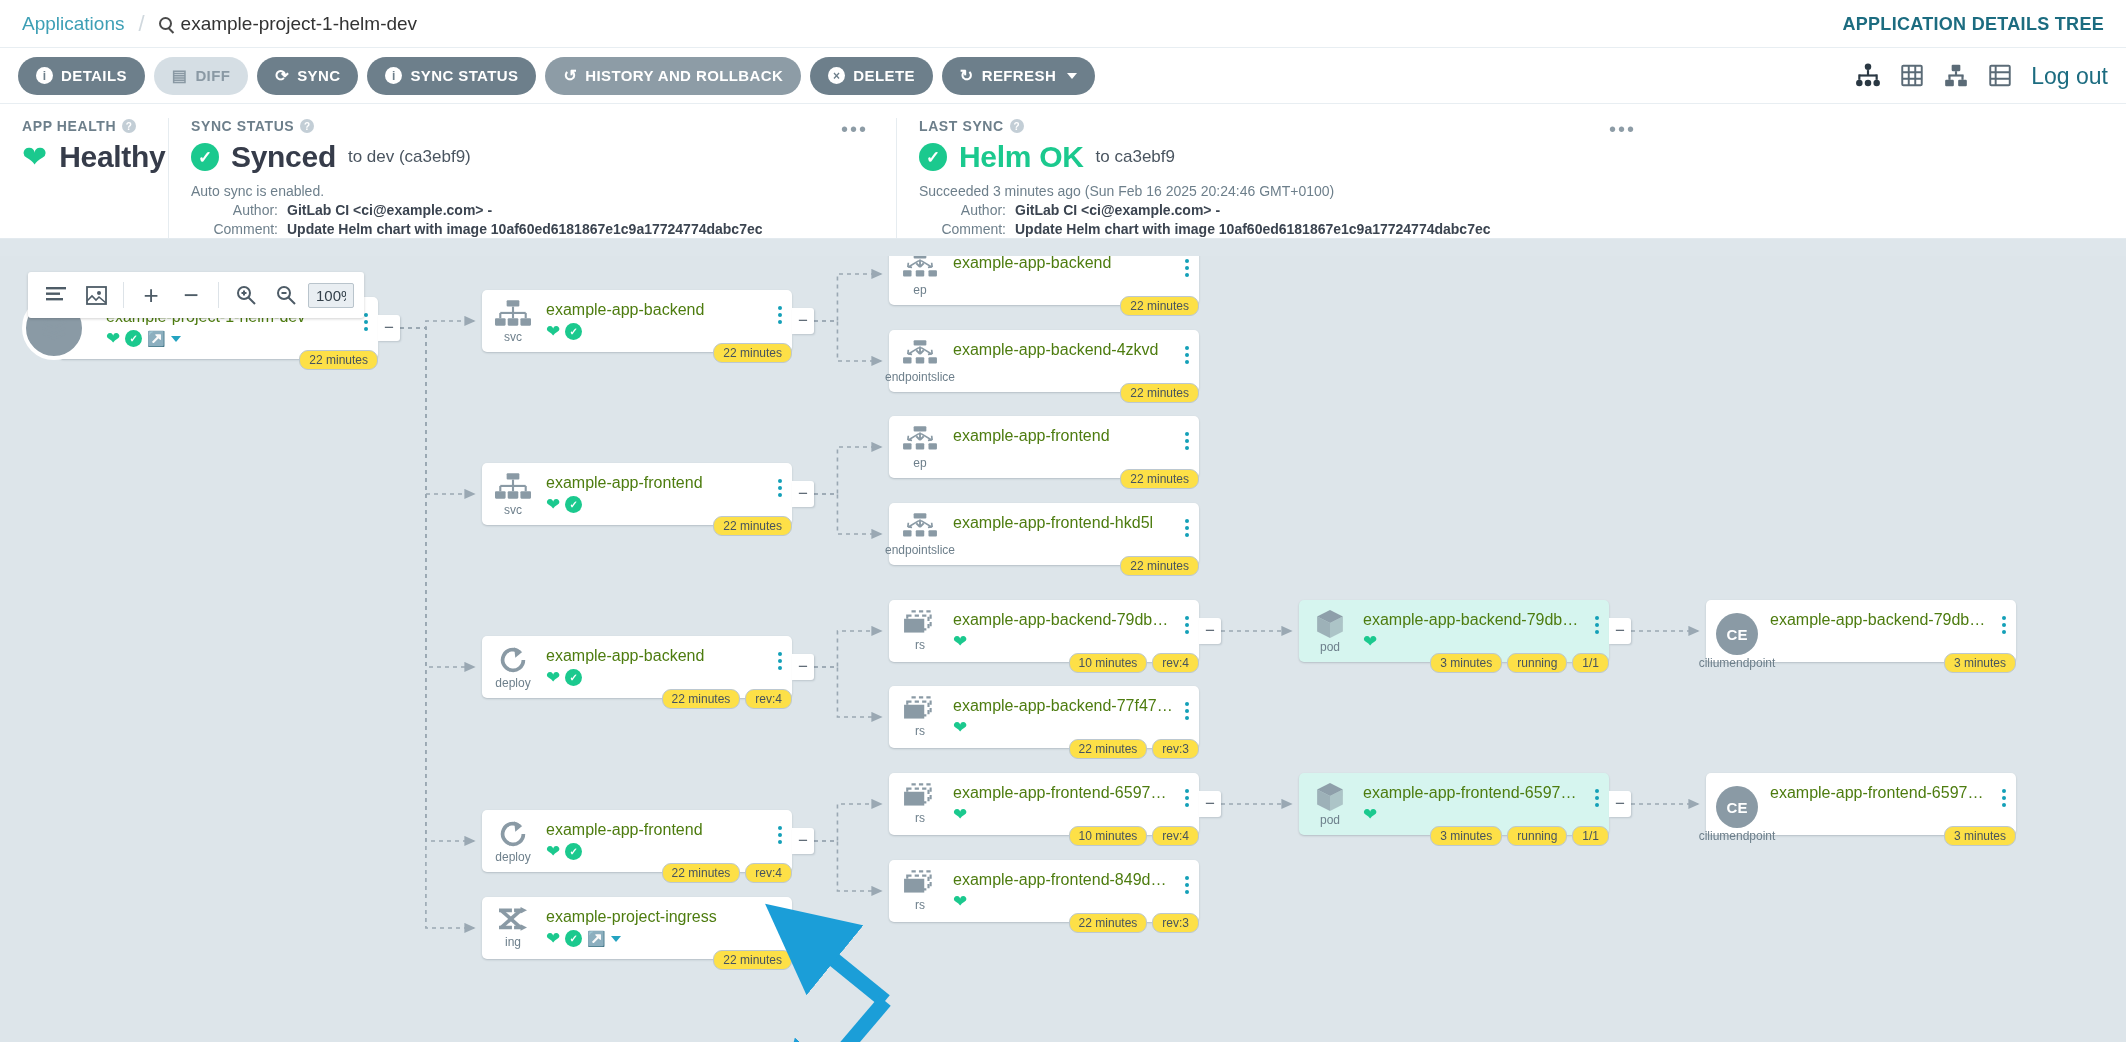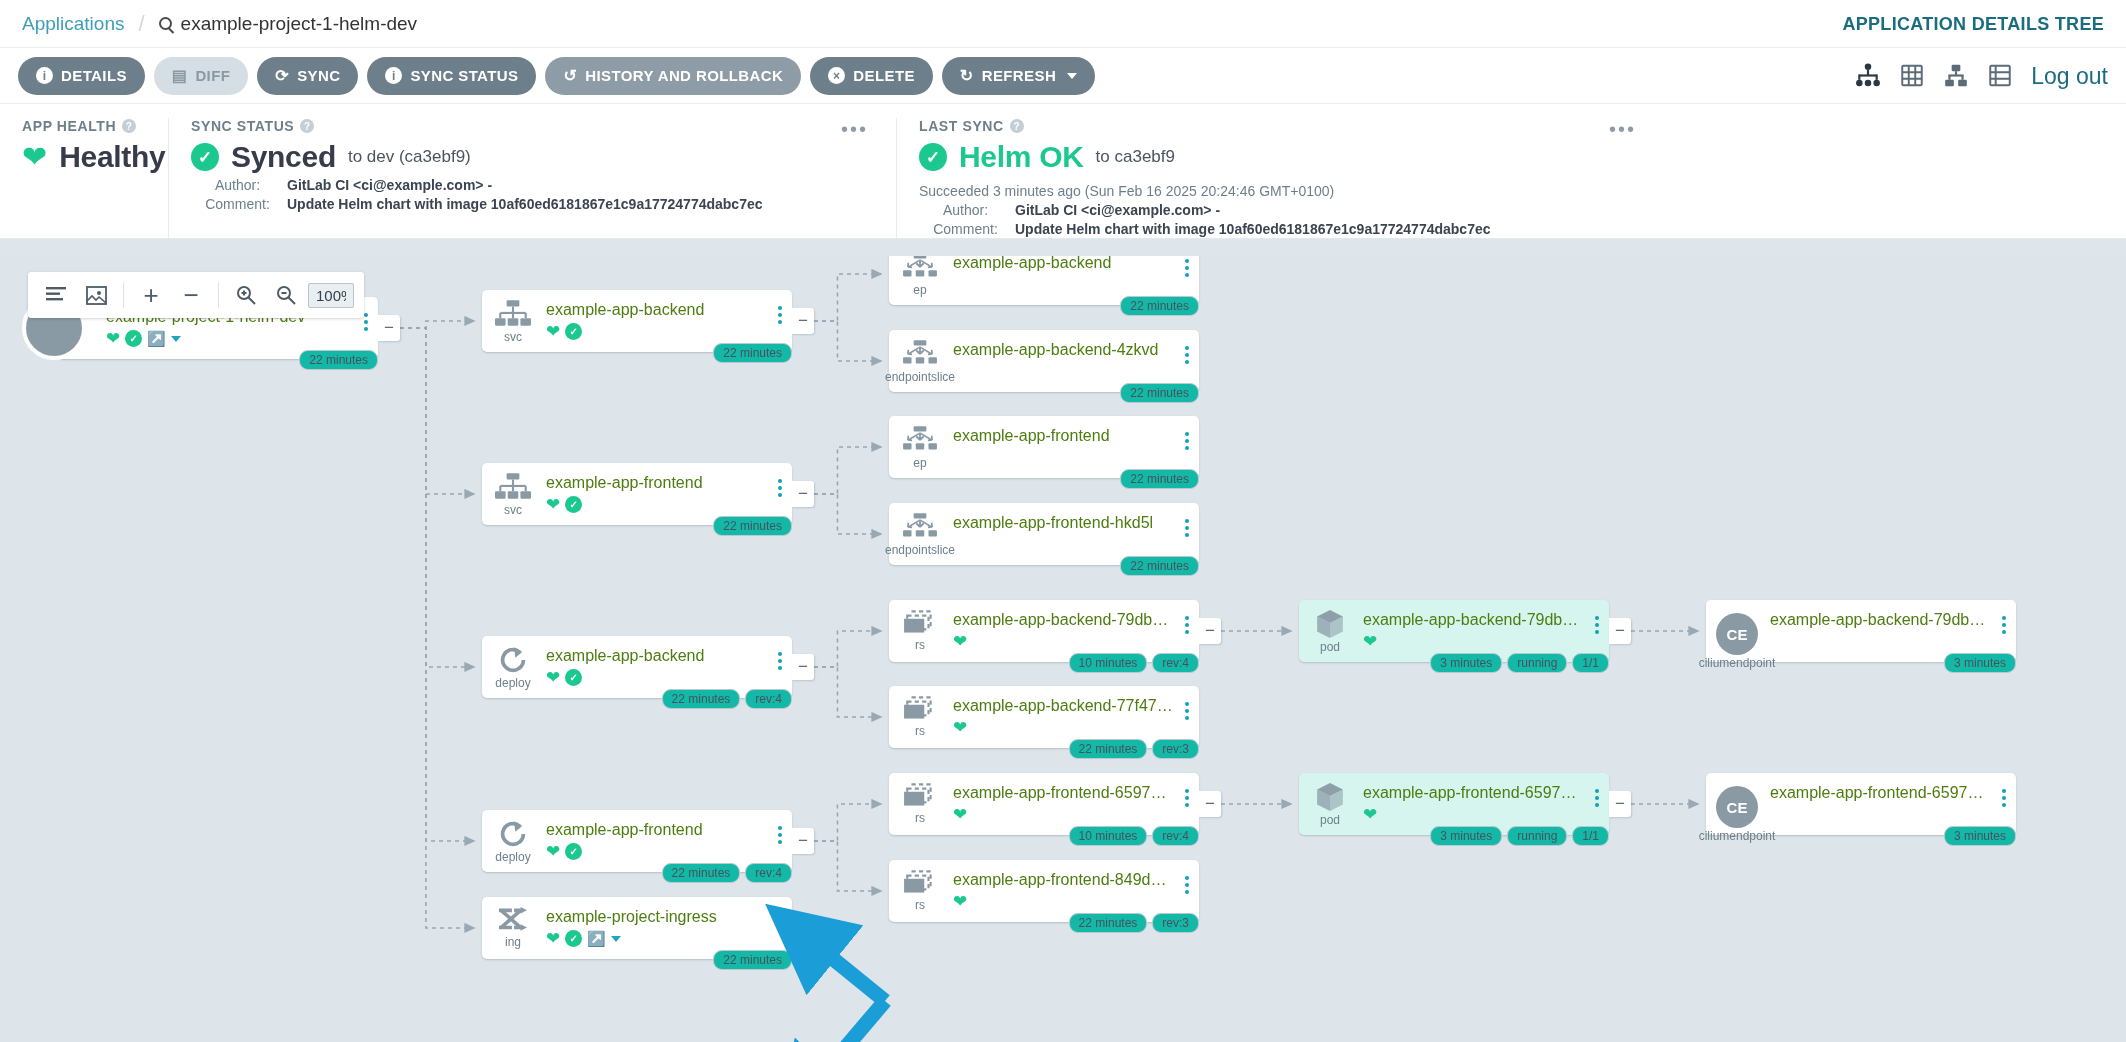--- a/index.html
+++ b/index.html
@@ -88,21 +88,21 @@
   .heart { color:#1bc98e; font-size:30px; line-height:1; }
   .bigtext { font-size:30px; font-weight:bold; color:#363c4a; letter-spacing:-.3px;}
   .bigtext.green { color:#1bc98e; }
   .circle-check {
     width:28px;height:28px;border-radius:50%;background:#1bc98e;color:#fff;
     display:inline-flex;align-items:center;justify-content:center;font-size:17px;font-weight:bold;
   }
   .sub { font-size:17px; color:#4a5560; }
   .smallnote { font-size:14px; color:#6d7f8b; margin-top:9px; }
   .kvline { font-size:14px; margin-top:3px; display:flex; }
-  .kvkey { color:#6d7f8b; width:96px; text-align:center; padding-right:3px; flex:none;}
+  .kvkey { color:#6d7f8b; width:96px; text-align:right; padding-right:9px; flex:none;}
   .kvval { color:#3b4450; font-weight:bold; }
 
   
   .canvas { position:absolute; left:0; top:256px; right:0; bottom:0; background:#dde5ea; overflow:hidden; }
   .graph { position:absolute; left:0; top:0; width:2126px; height:786px; }
 
   .zoomctl {
     position:absolute; left:28px; top:16px; background:#fff; border-radius:3px;
     height:46px; display:flex; align-items:center; padding:0 10px; gap:4px;
     box-shadow:0 1px 3px rgba(0,0,0,.18); z-index:20;
@@ -138,21 +138,21 @@
          display:inline-flex;align-items:center;justify-content:center;font-weight:bold;}
   .ilink { color:#23a3c0; font-size:15px; line-height:1; }
   .icaret { width:0;height:0;border-left:5px solid transparent;border-right:5px solid transparent;border-top:6px solid #23a3c0; }
   .kebab {
     width:24px; flex:none; display:flex; flex-direction:column; gap:3px;
     align-items:center; padding-top:16px; cursor:pointer;
   }
   .kebab i { width:4px;height:4px;border-radius:50%;background:#13a0b8;display:block;}
   .tags { position:absolute; display:flex; gap:5px; right:0; top:100%; margin-top:-9px; }
   .tag {
-    background:#14b8a6; color:#46535e; font-size:12px; border-radius:9px;
+    background:#fde047; color:#46535e; font-size:12px; border-radius:9px;
     padding:2px 9px; white-space:nowrap; border:1px solid #bcc8d0;
   }
   .appcircle {
     position:absolute; left:-36px; top:50%; transform:translateY(-50%);
     width:64px;height:64px;border-radius:50%;background:#8a9aa5;border:4px solid #fff;
     display:flex;align-items:center;justify-content:center;color:#fff;
   }
   .cecircle {
     width:42px;height:42px;border-radius:50%;background:#8a9aa5;color:#fff;
     display:flex;align-items:center;justify-content:center;font-size:15px;font-weight:bold;
@@ -258,20 +258,21 @@
     <div class="dots3">•••</div>
     <div class="scol-title">
       <span>SYNC STATUS</span>
       <span class="qmark">?</span>
     </div>
     <div class="bigrow">
       <span class="circle-check">✓</span>
       <span class="bigtext">Synced</span>
       <span class="sub">to dev (ca3ebf9)</span>
     </div>
+    <div class="smallnote">Auto sync is enabled.</div>
     <div class="kvline">
       <span class="kvkey">Author:</span>
       <span class="kvval">GitLab CI &lt;ci@example.com&gt; -</span>
     </div>
     <div class="kvline">
       <span class="kvkey">Comment:</span>
       <span class="kvval">Update Helm chart with image 10af60ed6181867e1c9a17724774dabc7ec</span>
     </div>
   </div>
 

